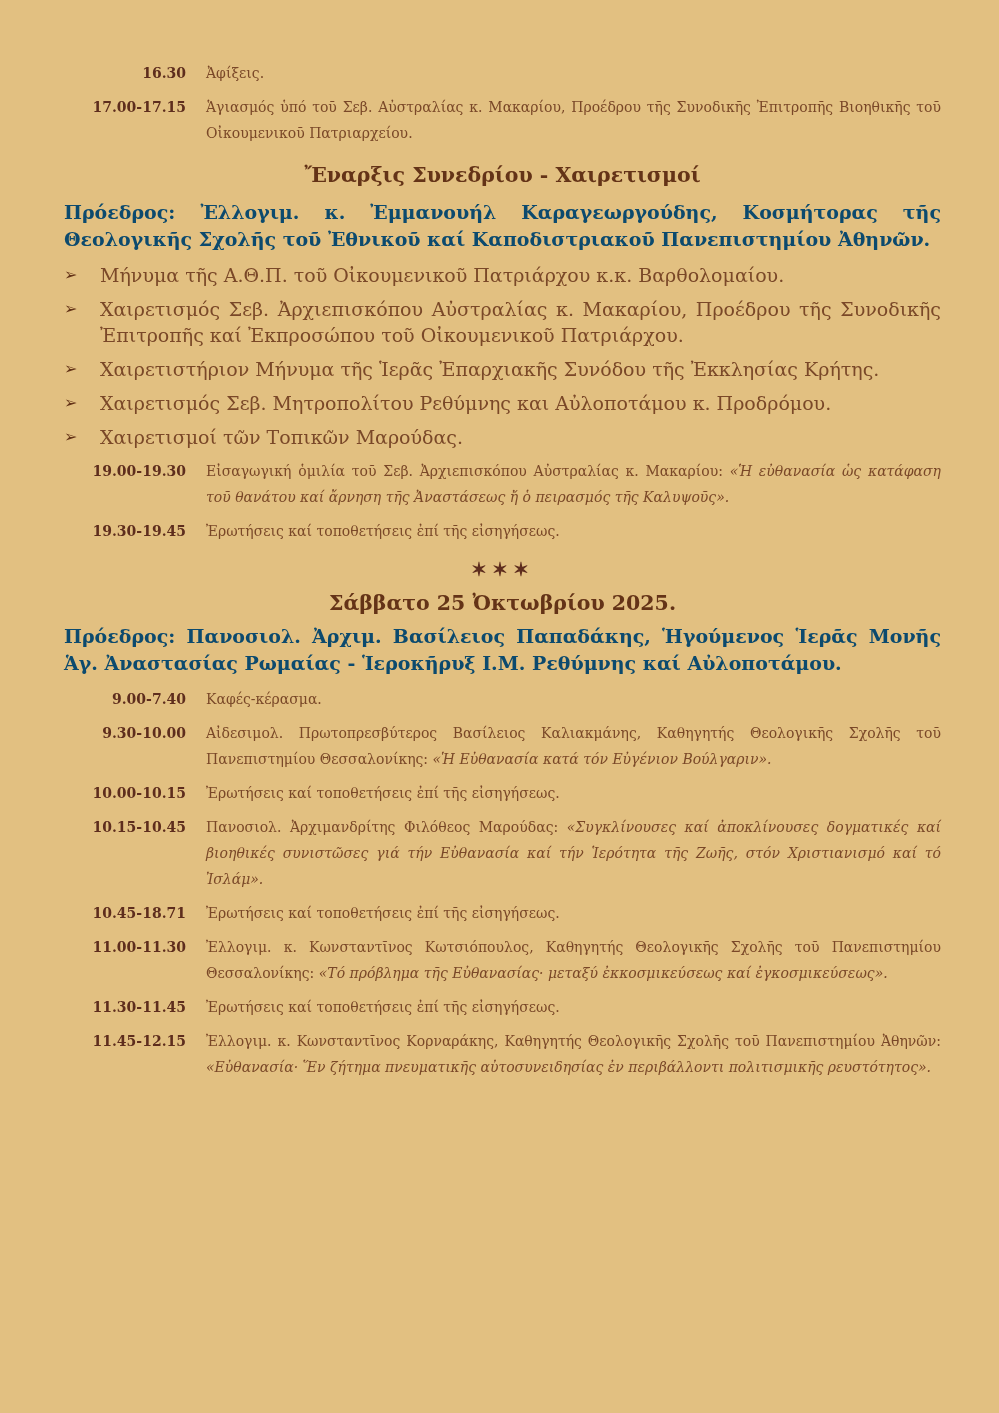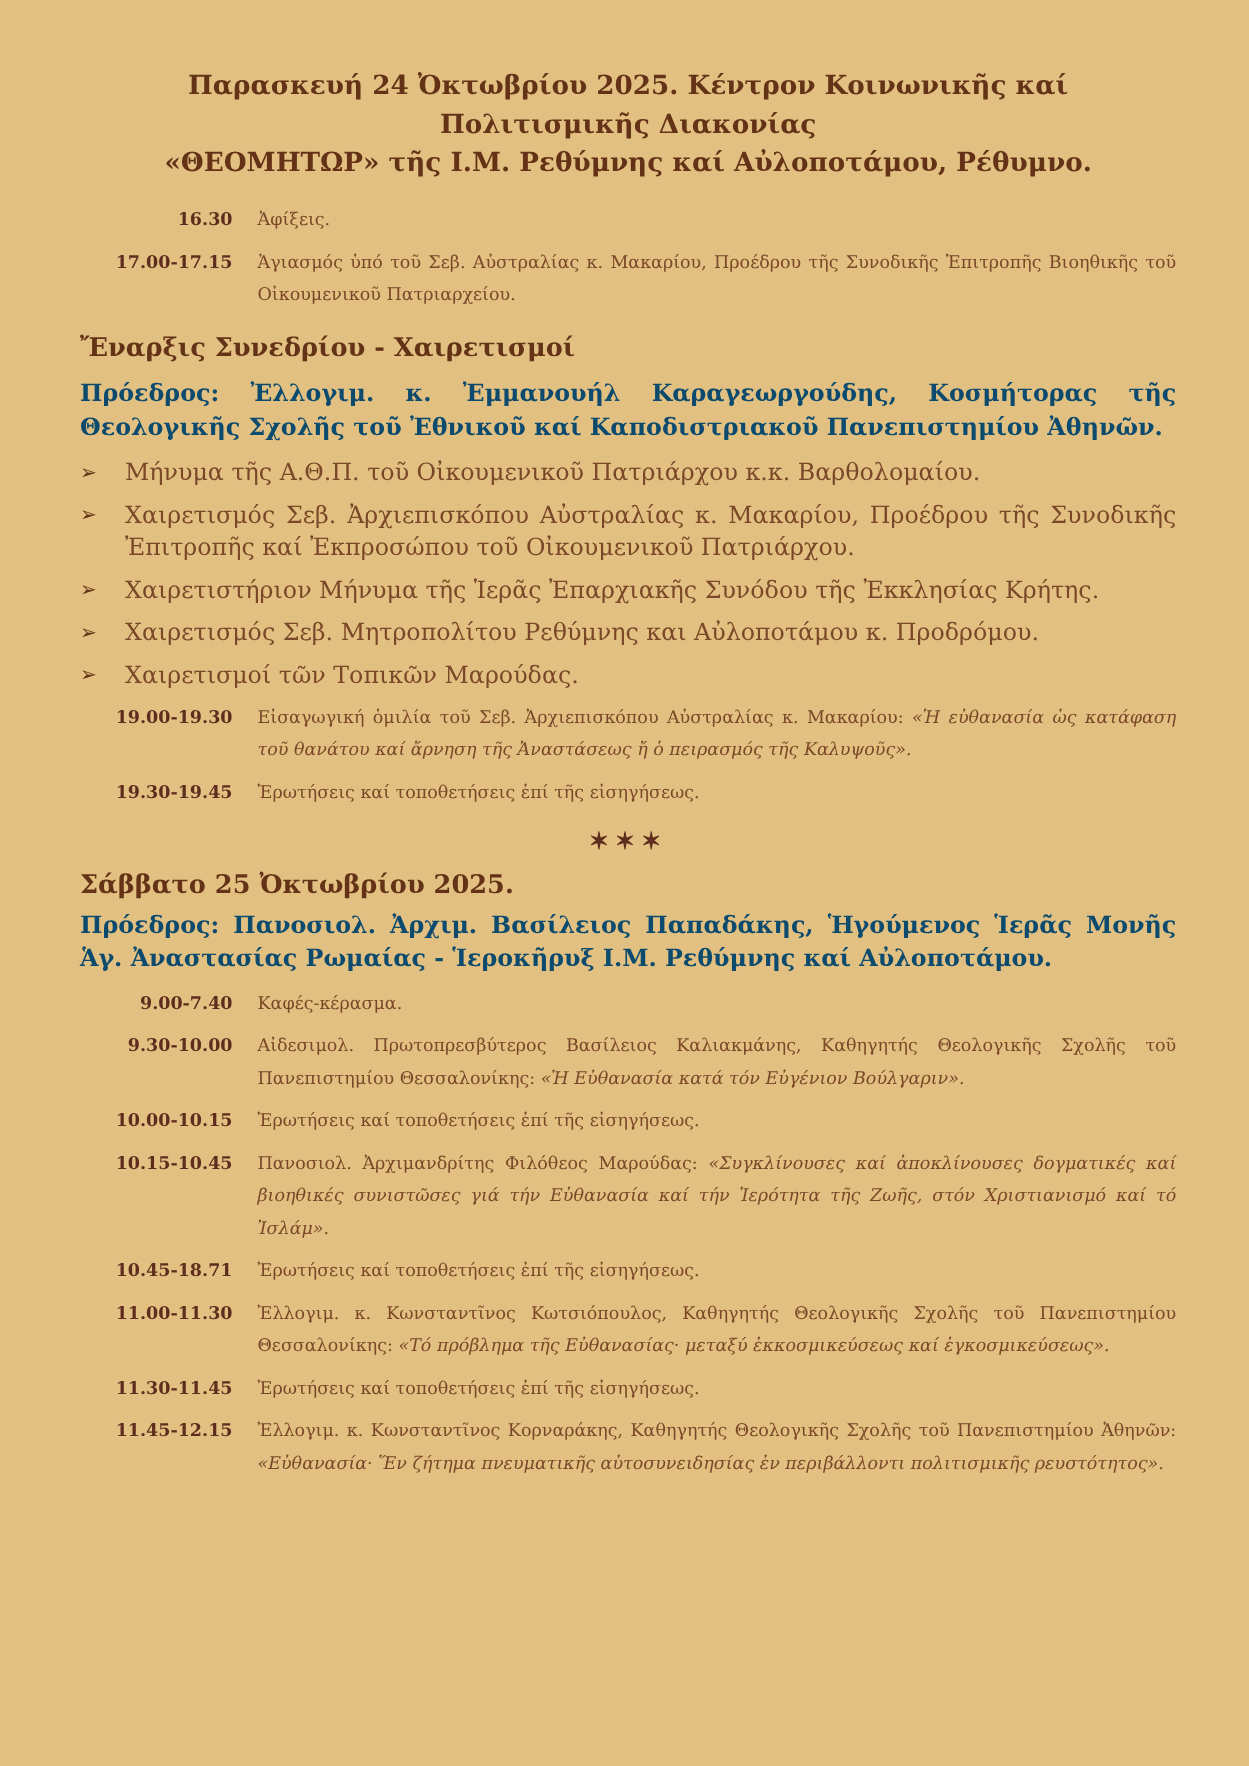--- a/index.html
+++ b/index.html
@@ -27,21 +27,21 @@
   .entry { display: flex; margin-top: 8px; font-size: 14px; line-height: 26px; }
   .entry .time {
     width: 122px; min-width: 122px;
     text-align: right;
     font-weight: bold;
     color: #5e2d1d;
   }
   .entry .desc { margin-left: 20px; flex: 1; text-align: justify; }
   .quote { font-style: italic; }
   .heading {
-    text-align: left;
+    text-align: center;
     font-weight: bold;
     color: #643317;
     font-size: 20.5px;
     line-height: 27px;
     margin: 16px 0 10px 0;
   }
   .chair {
     text-align: justify;
     font-weight: bold;
     color: #0c4a6e;
@@ -60,24 +60,20 @@
     margin: 14px 0 6px 0;
     font-weight: bold;
   }
   .day2-head { margin-bottom: 6px; margin-top: 10px; }
 </style>
 </head>
 <body>
 
 <div class="page">
 
-  <div class="title">
-    <div>Παρασκευή 24 Ὀκτωβρίου 2025. Κέντρον Κοινωνικῆς καί Πολιτισμικῆς Διακονίας</div>
-    <div>«ΘΕΟΜΗΤΩΡ» τῆς Ι.Μ. Ρεθύμνης καί Αὐλοποτάμου, Ρέθυμνο.</div>
-  </div>
 
   <div class="entry">
     <span class="time">16.30</span>
     <span class="desc"><span>Ἀφίξεις.</span></span>
   </div>
 
   <div class="entry">
     <span class="time">17.00-17.15</span>
     <span class="desc"><span>Ἁγιασμός ὑπό τοῦ Σεβ. Αὐστραλίας κ. Μακαρίου, Προέδρου τῆς Συνοδικῆς Ἐπιτροπῆς Βιοηθικῆς τοῦ Οἰκουμενικοῦ Πατριαρχείου.</span></span>
   </div>

